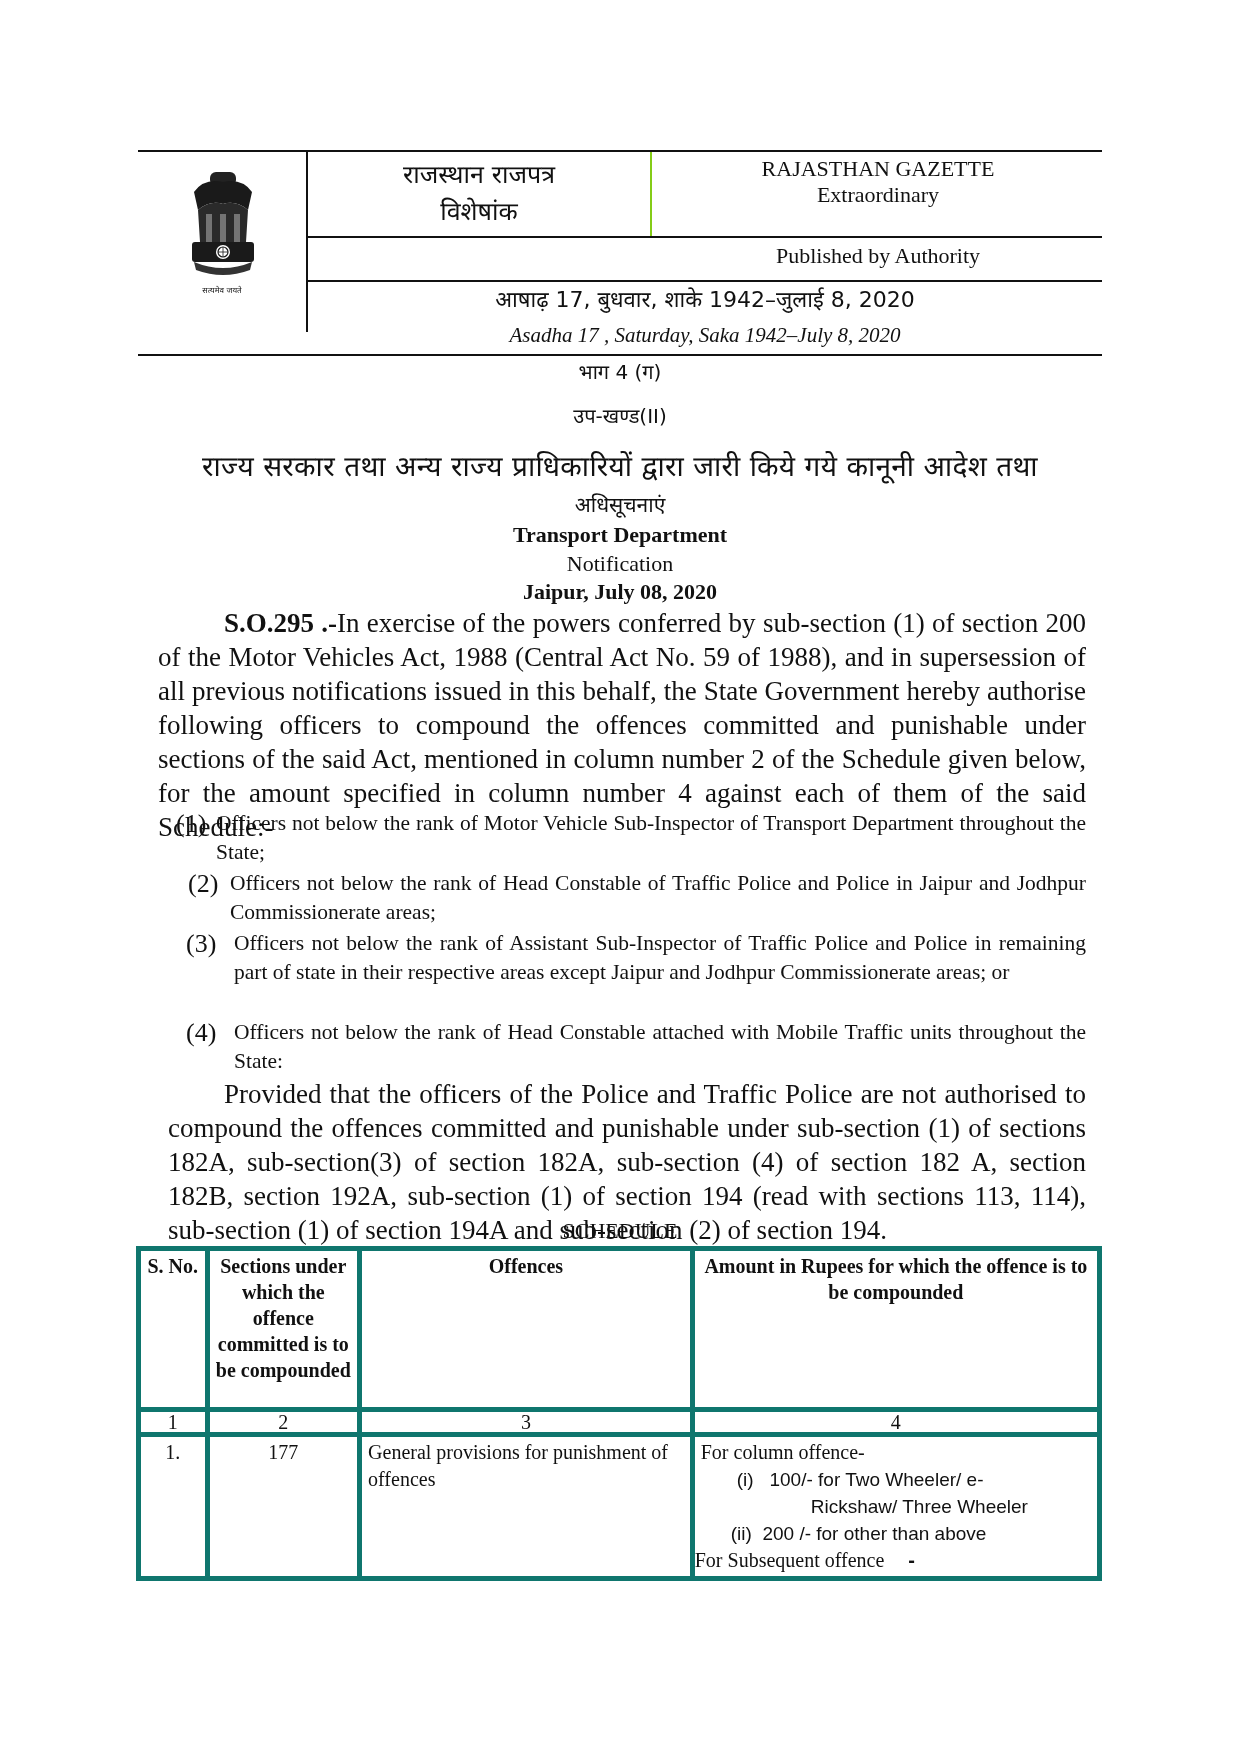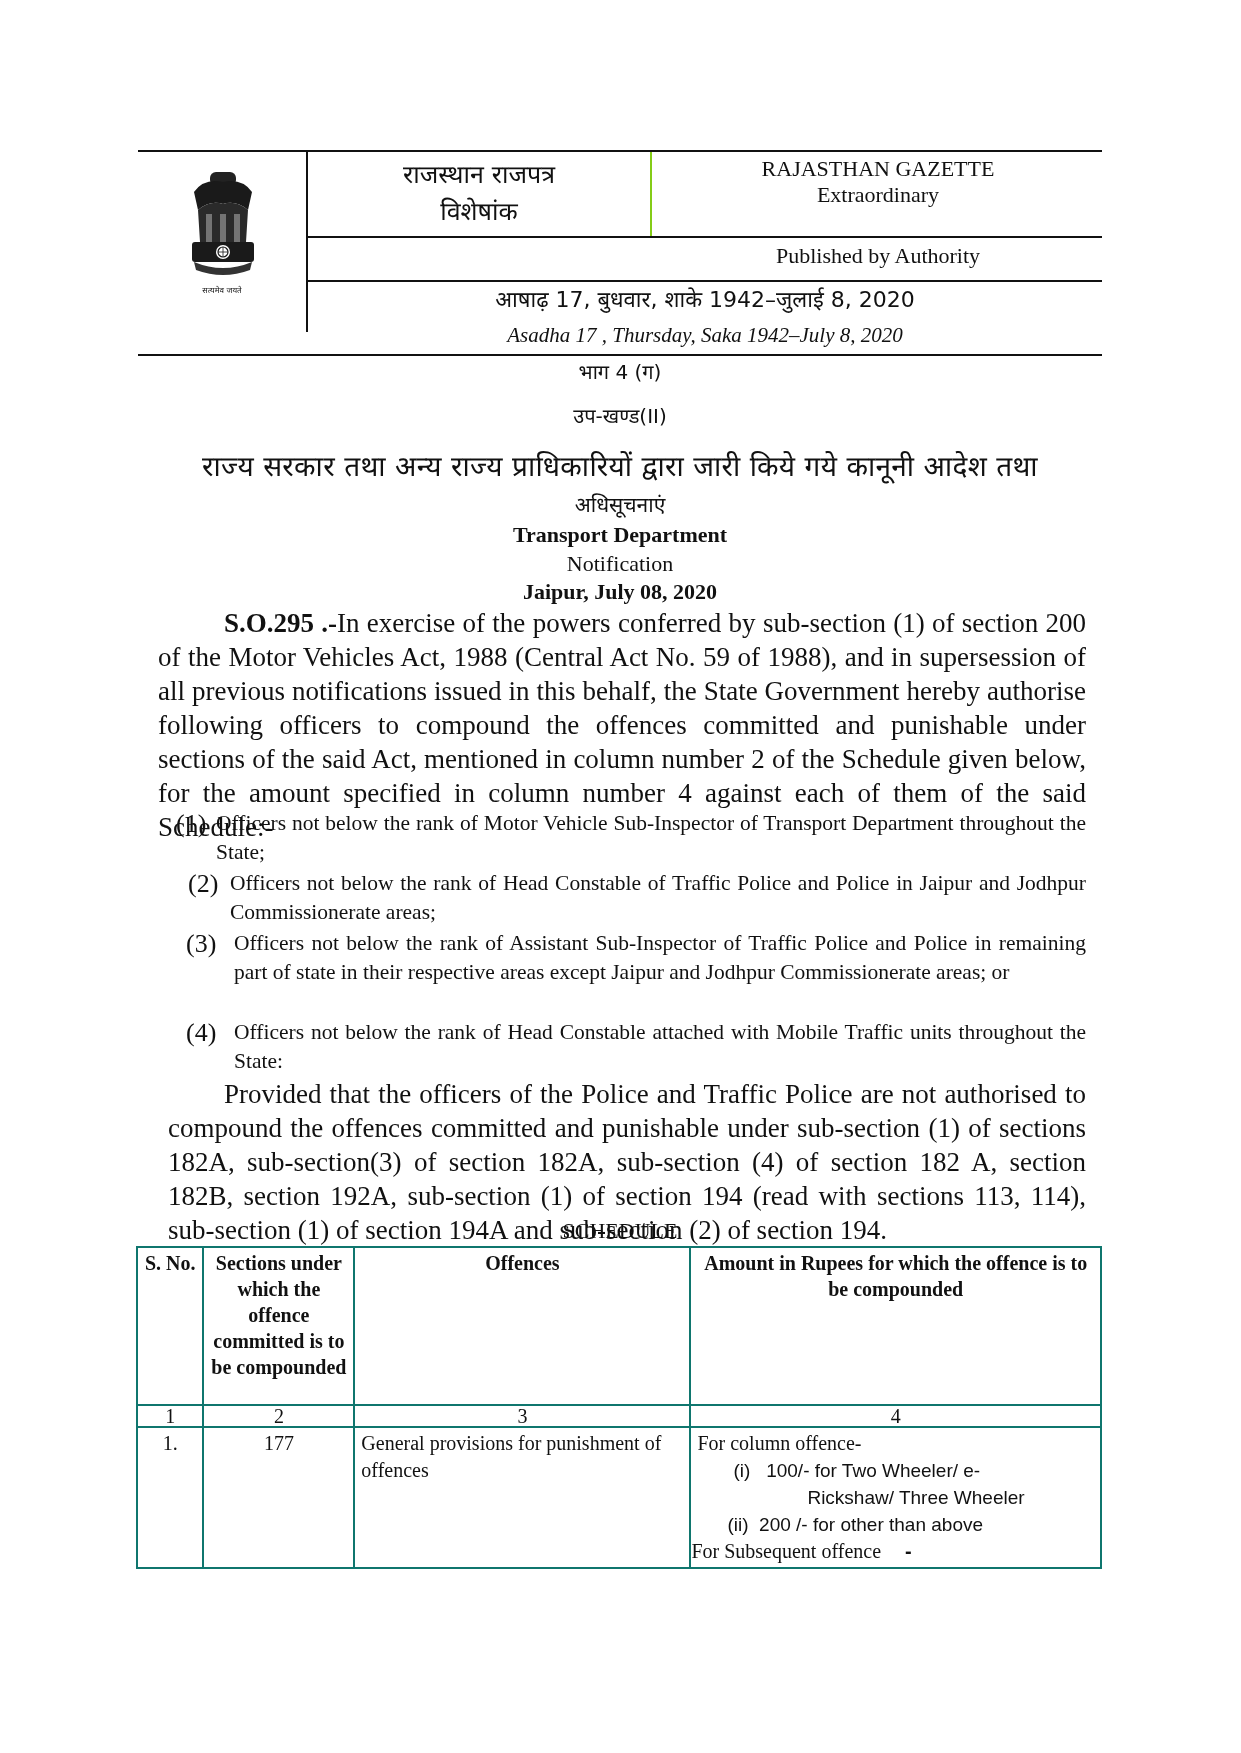--- a/index.html
+++ b/index.html
@@ -42,21 +42,21 @@
   .li3 { left: 226px; top: 929px; width: 860px; }
   .li3 .num { left: -40px; }
   .li3 .cont, .li4 .cont { padding-left: 8px; }
   .li4 { left: 226px; top: 1018px; width: 860px; }
   .li4 .num { left: -40px; }
   .proviso { top: 1077px; left: 168px; width: 918px; text-indent: 56px; }
   .schedule-title { top: 1218px; font-size: 22px; }
 
   
   table.schedule { position: absolute; left: 136px; top: 1246px; width: 966px; border-collapse: collapse; font-size: 20px; }
-  table.schedule th, table.schedule td { border: 2px solid #0f766e; vertical-align: top; padding: 2px 6px; }
+  table.schedule th, table.schedule td { border: 5px solid #0f766e; vertical-align: top; padding: 2px 6px; }
   table.schedule th { font-weight: bold; text-align: center; line-height: 26px; height: 152px; }
   table.schedule .colnum td { text-align: center; height: 20px; line-height: 20px; padding: 0 4px; }
   table.schedule .row td { height: 128px; line-height: 27px; }
   .c1 { width: 52px; text-align: center; }
   .c2 { width: 136px; text-align: center; }
   .c3 { width: 320px; }
   .c4 { width: 394px; margin-top: 39px; }
   .amt { font-size: 20px; }
   .amt .sub { font-family: "Liberation Sans", "DejaVu Sans", sans-serif; font-size: 19px; line-height: 27px; }
   .amt .s1 { padding-left: 36px; }
@@ -96,21 +96,21 @@
     <div class="en-title">
       <div>RAJASTHAN GAZETTE</div>
       <div>Extraordinary</div>
     </div>
 
     <div class="row2">
       <div class="en-pub">Published by Authority</div>
     </div>
 
     <div class="date-hi">आषाढ़ 17, बुधवार, शाके 1942–जुलाई 8, 2020</div>
-    <div class="date-en">Asadha 17 , Thursday,  Saka 1942–July 8, 2020</div>
+    <div class="date-en">Asadha 17 , Saturday,  Saka 1942–July 8, 2020</div>
   </div>
 
   <div class="center part">भाग 4 (ग)</div>
   <div class="center subpart">उप-खण्ड(II)</div>
   <div class="center hi-heading">राज्य सरकार तथा अन्य राज्य प्राधिकारियों द्वारा जारी किये गये कानूनी आदेश तथा</div>
   <div class="center hi-heading2">अधिसूचनाएं</div>
   <div class="center dept">Transport Department</div>
   <div class="center notif">Notification</div>
   <div class="center place-date">Jaipur, July 08, 2020</div>
 

